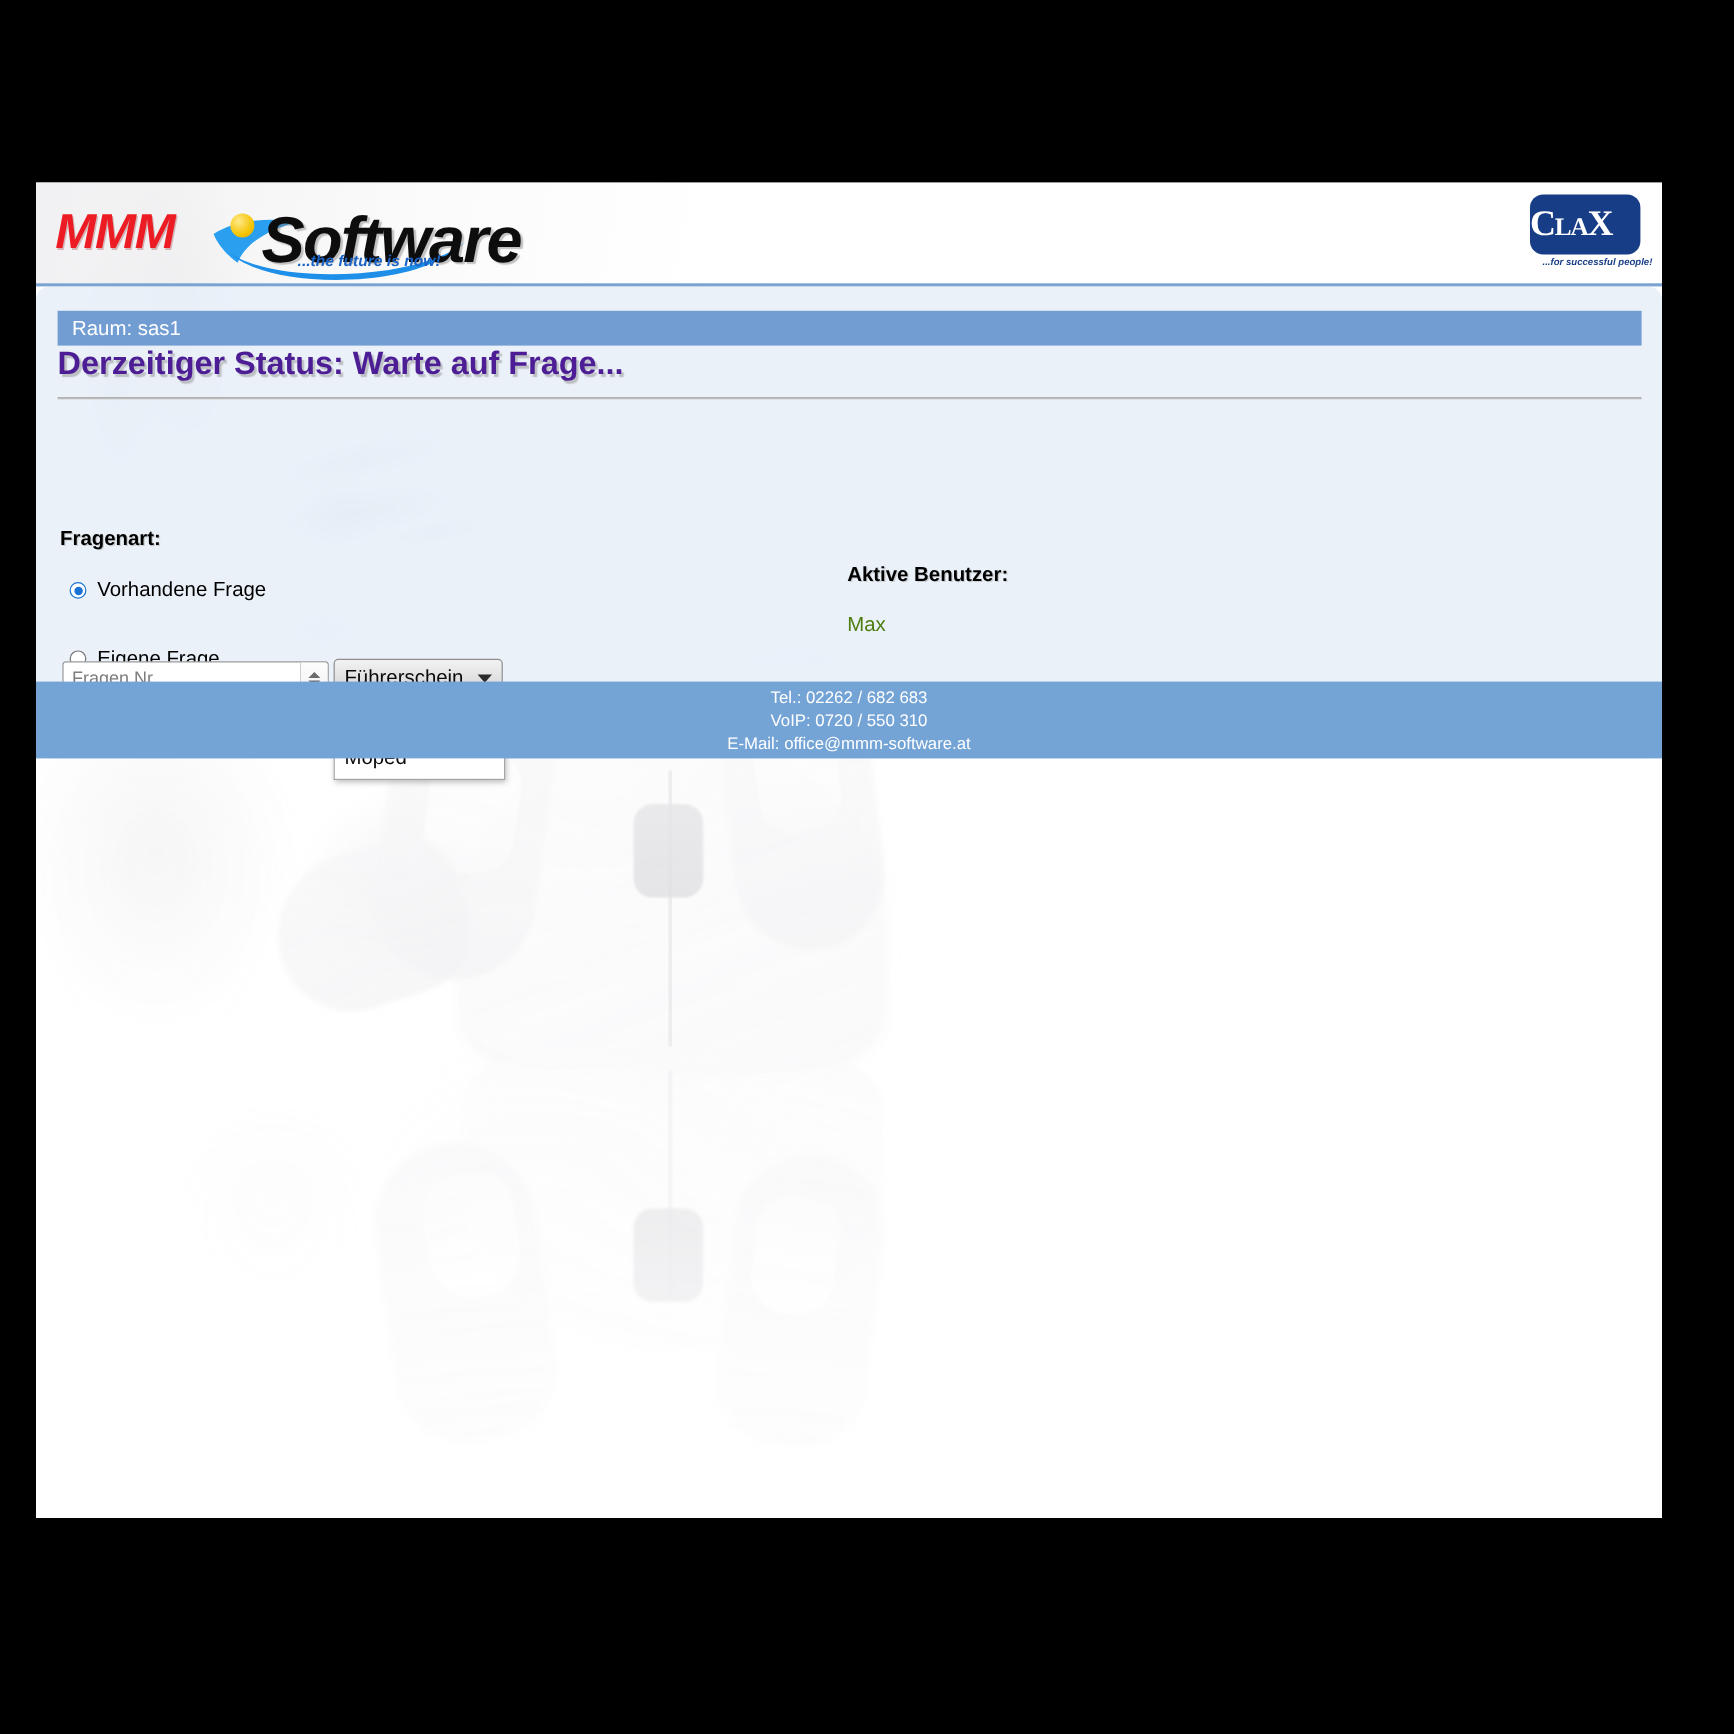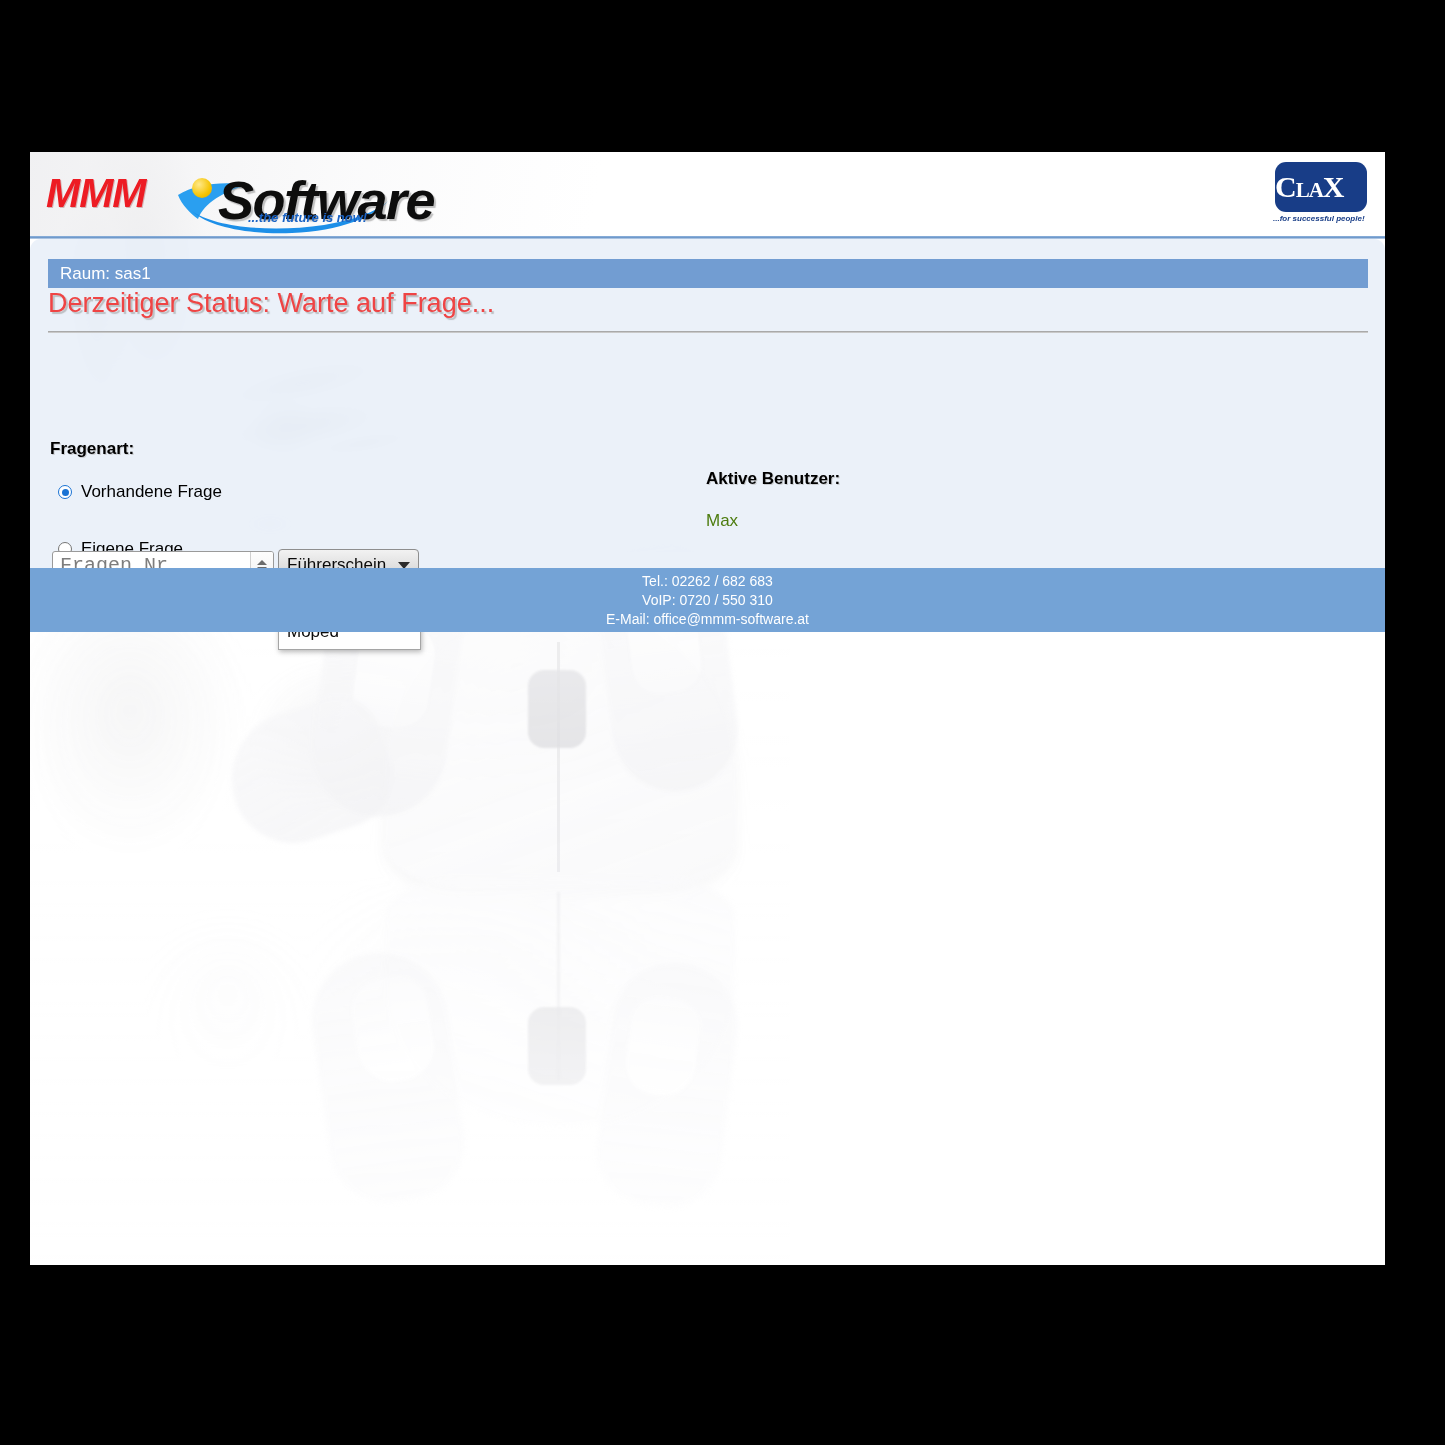--- a/index.html
+++ b/index.html
@@ -362,21 +362,21 @@
   .logo-clax .reg {
     position: absolute;
     right: 2px; top: 2px;
     color: #ffffff;
     font-size: 8px;
   }
   .logo-clax .claxtag {
     position: absolute;
     left: 4px; top: 52px;
     width: 104px;
-    text-align: left;
+    text-align: right;
     font-family: "Liberation Sans", sans-serif;
     font-size: 8px;
     font-weight: bold;
     font-style: italic;
     color: #183d87;
     white-space: nowrap;
   }
 
   
   #content {
@@ -402,22 +402,22 @@
     box-sizing: border-box;
     font-family: "Liberation Sans", sans-serif;
   }
 
   #status {
     position: absolute;
     left: 18px; top: 49px;
     width: 1320px;
     font-family: "Liberation Sans", sans-serif;
     font-size: 27px;
-    font-weight: normal;
-    color: #ef4444;
+    font-weight: bold;
+    color: #4c1d95;
     text-shadow: 2px 2px 1px rgba(150,150,150,.55);
     white-space: nowrap;
   }
 
   #hr1 {
     position: absolute;
     left: 18px; top: 92px;
     width: 1320px;
     height: 2px;
     background: linear-gradient(180deg, #9a9a9a, #d8d8d8);
@@ -492,22 +492,22 @@
     border-radius: 3px;
     background: #ffffff;
     display: flex;
     align-items: stretch;
   }
   #num-input {
     flex: 1;
     border: none;
     outline: none;
     background: transparent;
-    font-family: Liberation Mono, monospace;
-    font-size: 20px;
+    font-family: Liberation Sans, sans-serif;
+    font-size: 15px;
     color: #222;
     padding: 0 7px;
     min-width: 0;
   }
   #num-input::placeholder { color: #7d7d7d; }
   #spinner {
     width: 22px;
     border-left: 1px solid #cfcfcf;
     background: linear-gradient(180deg,#fdfdfd,#f2f2f2);
     display: flex;

